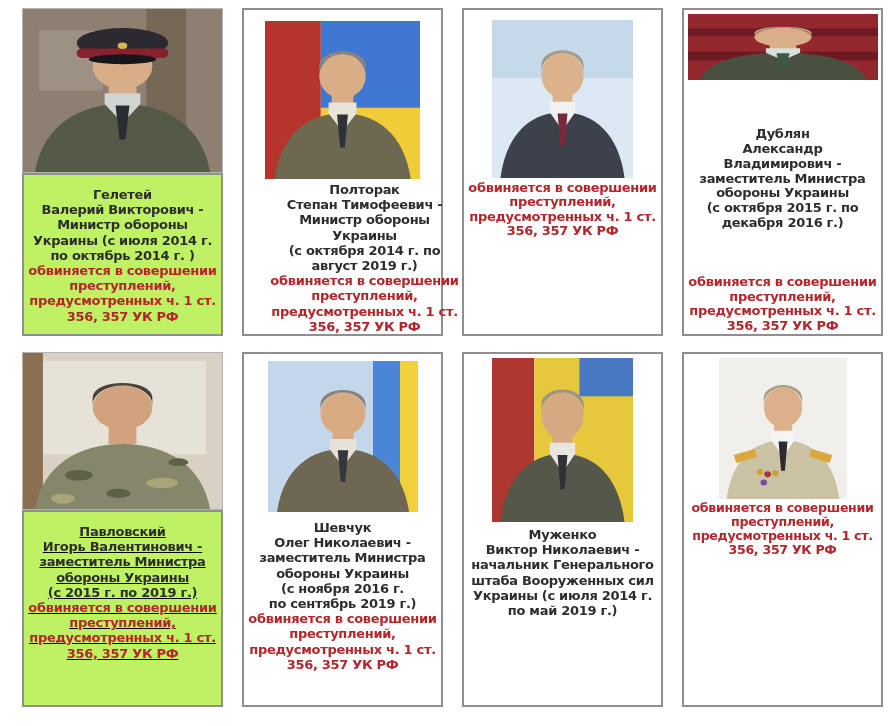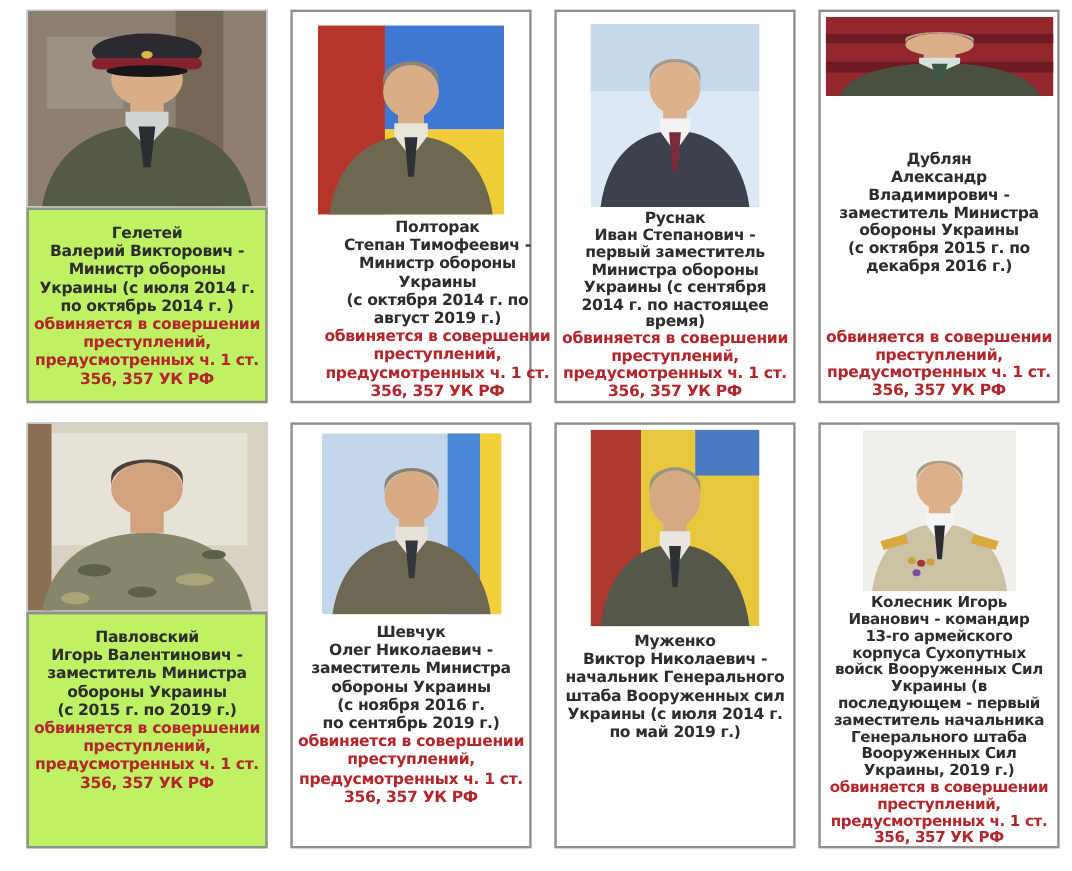--- a/index.html
+++ b/index.html
@@ -34,21 +34,21 @@
     font-size: 13px;
     line-height: 15.2px;
     letter-spacing: -0.3px;
   }
   .name { color: var(--text); }
   .accu { color: var(--red); }
 
   
   .c1 .photo { width: 100%; height: 163px; }
   .c5 .photo { width: 100%; height: 156px; }
-  .c5 .textbox { padding-top: 17px; }
+  .c5 .textbox { padding-top: 17px; text-decoration: underline; }
   .c2 .photo { width: 155px; height: 175px; margin-top: 11px; border: 0; }
   .c2 .textbox { margin-top: 3px; margin-left: 44px; }
   .c3 .photo { width: 141px; height: 158px; margin-top: 10px; }
   .c3 .textbox { margin-top: 3px; }
   .c3 .name, .c3 .accu { line-height: 14.4px; }
   .c4 .photo { width: 190px; height: 154px; margin-top: 4px; }
   .c4 .textbox { margin-top: 3px; }
   .c4 .name, .c4 .accu { line-height: 14.8px; margin-top: 44px; }
   .c6 .photo { width: 150px; height: 151px; margin-top: 7px; }
   .c6 .textbox { margin-top: 8px; }
@@ -130,27 +130,20 @@
           <rect fill="#c6d9ea" x="0" y="0" width="100" height="44"></rect>
           <rect x="43" y="54" width="14" height="16" fill="#dcb28d"></rect>
           <path d="M6,120 C10,86 28,70 50,70 C72,70 90,86 94,120 Z" fill="#3c414b"></path>
           <path d="M41,70 L50,84 L59,70 L59,62 L41,62 Z" fill="#f2f2f2"></path>
           <path d="M46.5,71 L53.5,71 L51.5,96 L48.5,96 Z" fill="#7b2a3c"></path>
           <ellipse cx="50" cy="42" rx="15" ry="17" fill="#dcb28d"></ellipse>
           <path d="M35,40 A15,15 0 0 1 65,40 L65,34 A15,11 0 0 0 35,34 Z" fill="#a89a86"></path>
         </svg>
       </div>
     <div class="textbox">
-      <div class="name">Руснак
-Иван Степанович -
-первый заместитель
-Министра обороны
-Украины (с сентября
-2014 г. по настоящее
-время)</div>
       <div class="accu">обвиняется в совершении
 преступлений,
 предусмотренных ч. 1 ст.
 356, 357 УК РФ</div>
     </div>
   </div>
 
   <div class="card boxed c4">
     <div class="photo">
         <svg viewBox="0 0 100 120" preserveAspectRatio="none" xmlns="http://www.w3.org/2000/svg">
@@ -276,31 +269,20 @@
           <path d="M46.5,71 L53.5,71 L51.5,96 L48.5,96 Z" fill="#2c2c30"></path>
           <circle cx="32" cy="97" r="2.6" fill="#c8a23a"></circle>
           <circle cx="38" cy="99" r="2.6" fill="#a33636"></circle>
           <circle cx="44" cy="98" r="2.6" fill="#c8a23a"></circle>
           <circle cx="35" cy="106" r="2.6" fill="#7a4fa0"></circle>
           <ellipse cx="50" cy="42" rx="15" ry="17" fill="#dcb08a"></ellipse>
           <path d="M35,40 A15,15 0 0 1 65,40 L65,34 A15,11 0 0 0 35,34 Z" fill="#ab9e85"></path>
         </svg>
       </div>
     <div class="textbox">
-      <div class="name">Колесник Игорь
-Иванович - командир
-13-го армейского
-корпуса Сухопутных
-войск Вооруженных Сил
-Украины (в
-последующем - первый
-заместитель начальника
-Генерального штаба
-Вооруженных Сил
-Украины, 2019 г.)</div>
       <div class="accu">обвиняется в совершении
 преступлений,
 предусмотренных ч. 1 ст.
 356, 357 УК РФ</div>
     </div>
   </div>
 
 </div>
 
 </body></html>

